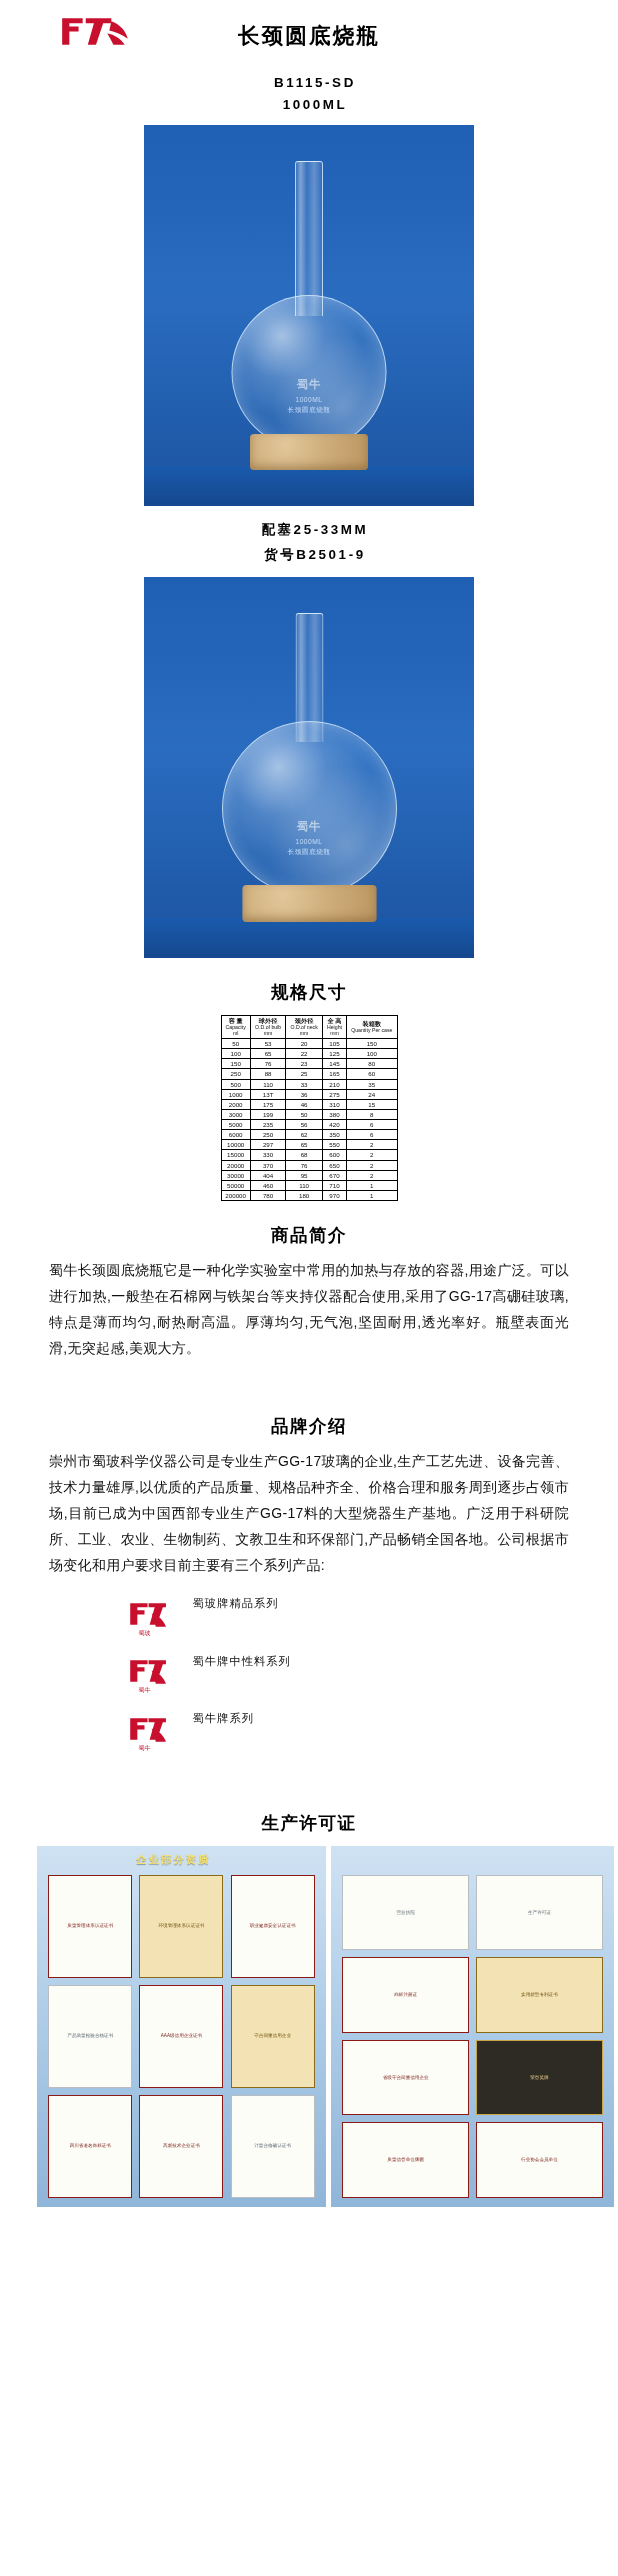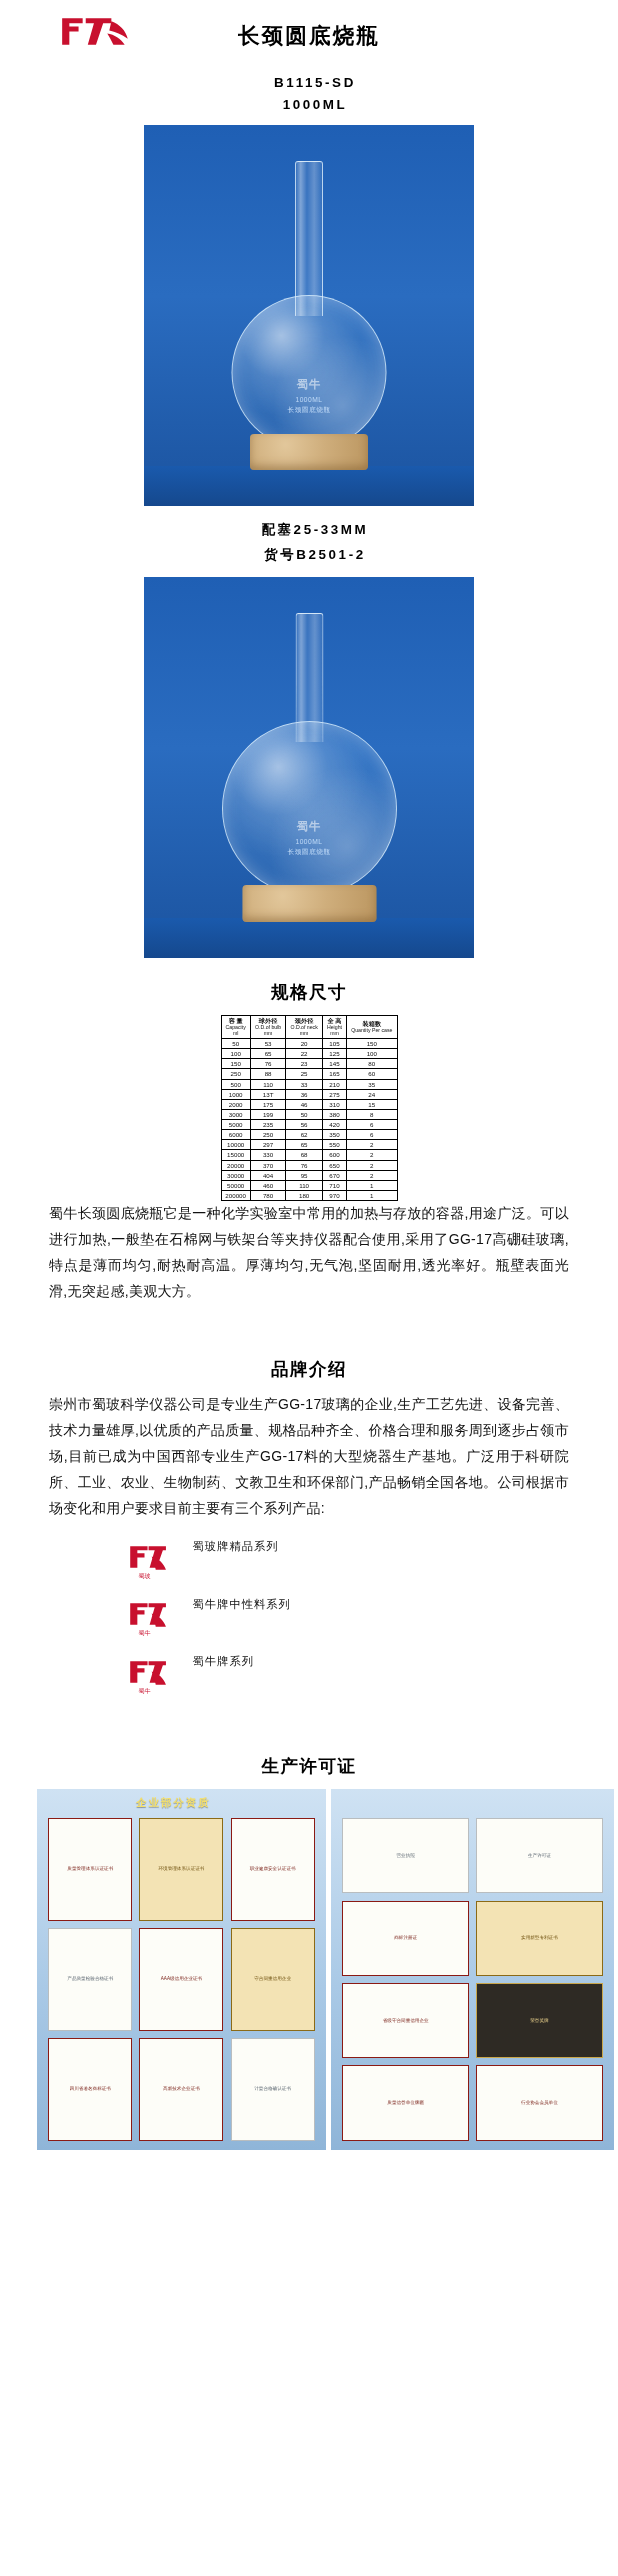--- a/index.html
+++ b/index.html
@@ -314,21 +314,21 @@
         <div class="watermark" style="top:216px;">蜀牛</div>
         <div class="label" style="top:234px;">
           <span>1000ML</span><br>
           <span>长颈圆底烧瓶</span>
         </div>
       </div>
     </div>
   </div>
 
   <div class="model-line" style="margin-top:15.5px;">配塞25-33MM</div>
-  <div class="model-line second">货号B2501-2</div>
+  <div class="model-line second">货号B2501-9</div>
 
   <div class="photo-wrap">
     <div class="photo small">
       <div class="table"></div>
       <div class="flask" style="width:237px;height:309px;">
         <div class="neck" style="height:129px;top:0;"></div>
         <div class="bulb" style="width:175px;height:175px;top:108px;"></div>
         <div class="cork" style="width:134px;height:37px;"></div>
         <div class="watermark" style="top:206px;">蜀牛</div>
         <div class="label" style="top:224px;">
@@ -461,20 +461,21 @@
             <td>200000</td>
             <td>780</td>
             <td>180</td>
             <td>970</td>
             <td>1</td>
           </tr>
         </tbody>
     </table>
   </div>
 
+  <div class="section-title">商品简介</div>
   <div class="body-text">蜀牛长颈圆底烧瓶它是一种化学实验室中常用的加热与存放的容器,用途广泛。可以进行加热,一般垫在石棉网与铁架台等夹持仪器配合使用,采用了GG-17高硼硅玻璃,特点是薄而均匀,耐热耐高温。厚薄均匀,无气泡,坚固耐用,透光率好。瓶壁表面光滑,无突起感,美观大方。</div>
 
   <div class="spacer-60"></div>
 
   <div class="section-title">品牌介绍</div>
   <div class="body-text">崇州市蜀玻科学仪器公司是专业生产GG-17玻璃的企业,生产工艺先进、设备完善、技术力量雄厚,以优质的产品质量、规格品种齐全、价格合理和服务周到逐步占领市场,目前已成为中国西部专业生产GG-17料的大型烧器生产基地。广泛用于科研院所、工业、农业、生物制药、文教卫生和环保部门,产品畅销全国各地。公司根据市场变化和用户要求目前主要有三个系列产品:</div>
 
   <div class="brand-list" id="brand-list">
       <div class="brand-row">
         <div class="brand-mark">

